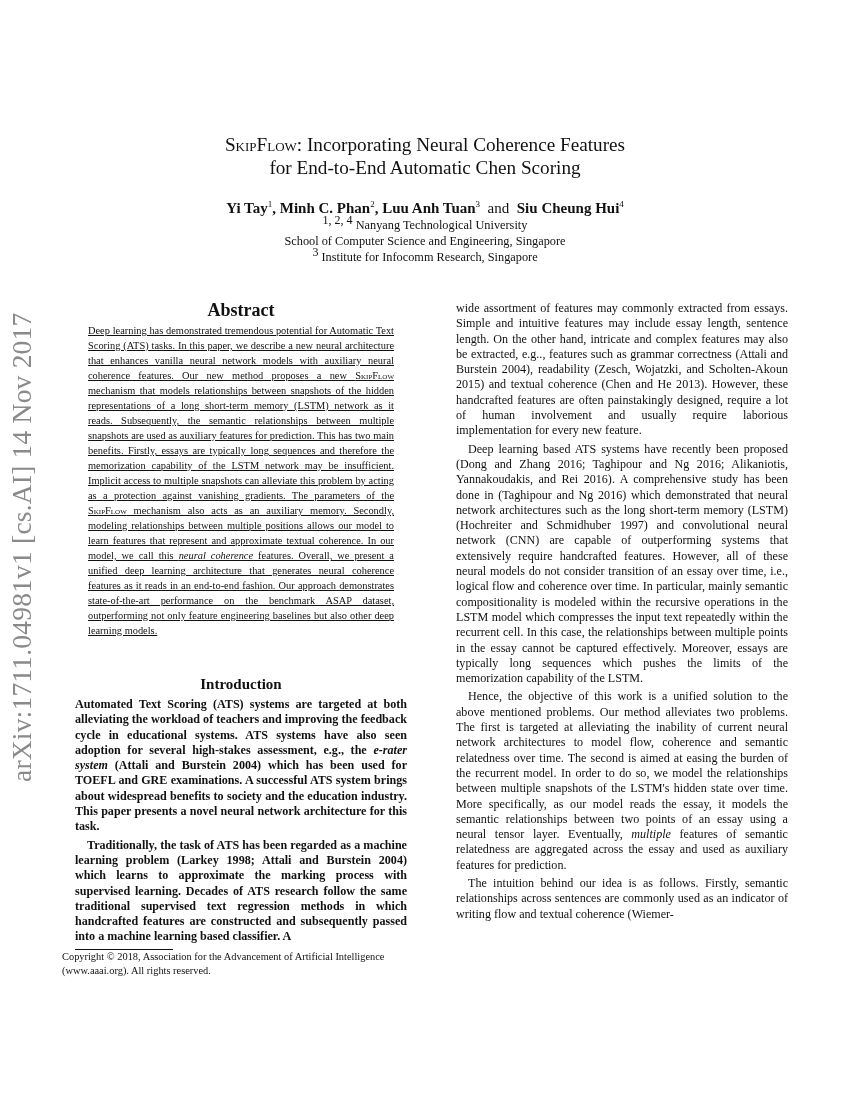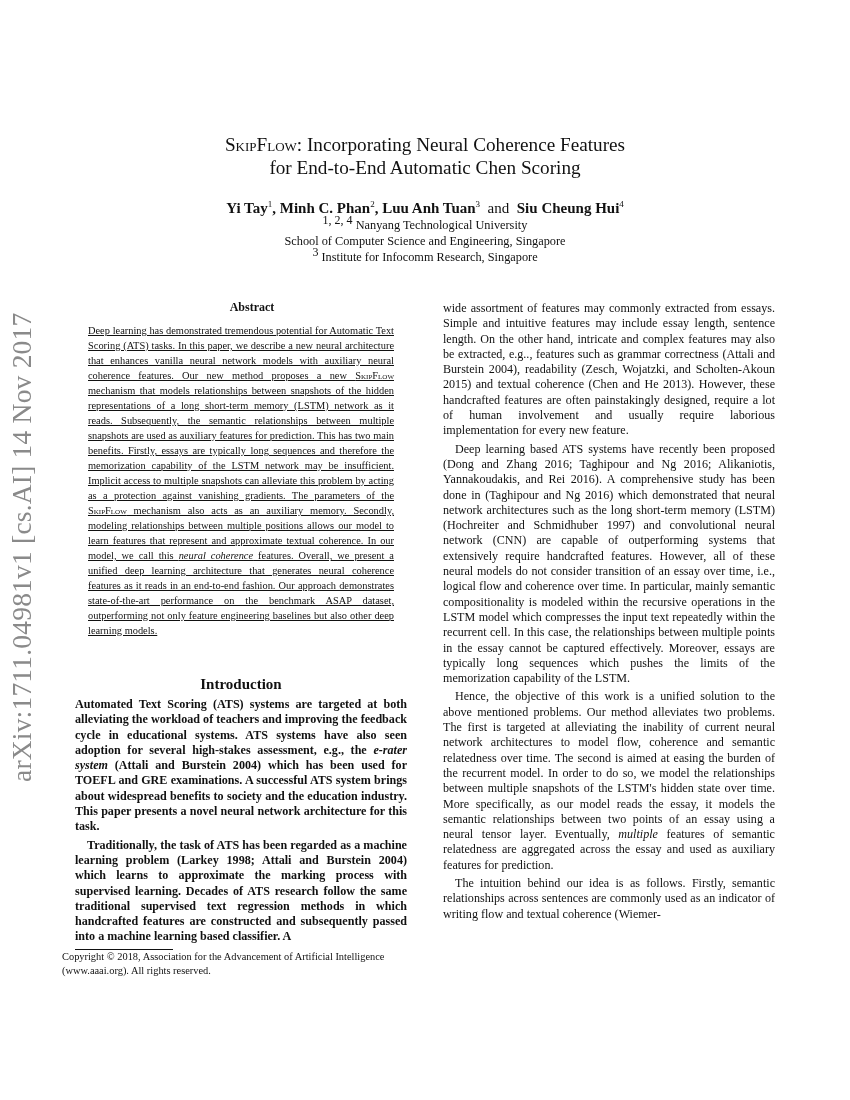--- a/index.html
+++ b/index.html
@@ -19,33 +19,33 @@
   .authors b { font-weight: bold; }
   .authors sup { font-size: 9px; vertical-align: 6px; line-height: 0; }
   .affil { position: absolute; left: 100px; width: 650px; top: 217px; text-align: center;
            font-size: 12.3px; line-height: 16px; }
   .affil sup { font-size: 12px; vertical-align: 5px; line-height: 0; }
 
   .col { position: absolute; }
   .col-left { left: 75px; width: 332px; }
   .col-right { left: 443px; width: 332px; }
 
-  .abs-head { position: absolute; left: 86px; width: 332px; top: 300px; text-align: center;
-              font-weight: bold; font-size: 12px; }
+  .abs-head { position: absolute; left: 75px; width: 332px; top: 300px; text-align: center;
+              font-weight: bold; font-size: 18px; }
   .abstract { position: absolute; left: 88px; width: 306px; top: 323px;
               font-size: 10.4px; line-height: 15px; text-align: justify; hyphens: auto; text-decoration: underline; }
 
   .sec-head { position: absolute; left: 75px; width: 332px; top: 676px; text-align: center;
               font-weight: bold; font-size: 15px; }
   .body-text { font-size: 12.1px; line-height: 15.3px; text-align: justify; hyphens: auto; }
   .body-text p { margin: 0; }
   .body-text p.indent { text-indent: 12px; margin-top: 3px; }
 
   .intro-left { top: 697px; font-weight: bold; }
-  .right-col-text { top: 301px; }
+  .right-col-text { top: 301px; margin-left: 13px; }
 
   .footnote-rule { position: absolute; left: 75px; top: 949px; width: 98px; height: 0;
                    border-top: 1px solid #111; }
   .footnote { position: absolute; left: 62px; width: 340px; top: 950px;
               font-size: 10.4px; line-height: 13.5px; }
 </style>
 </head>
 <body>
 
 <div class="page">

